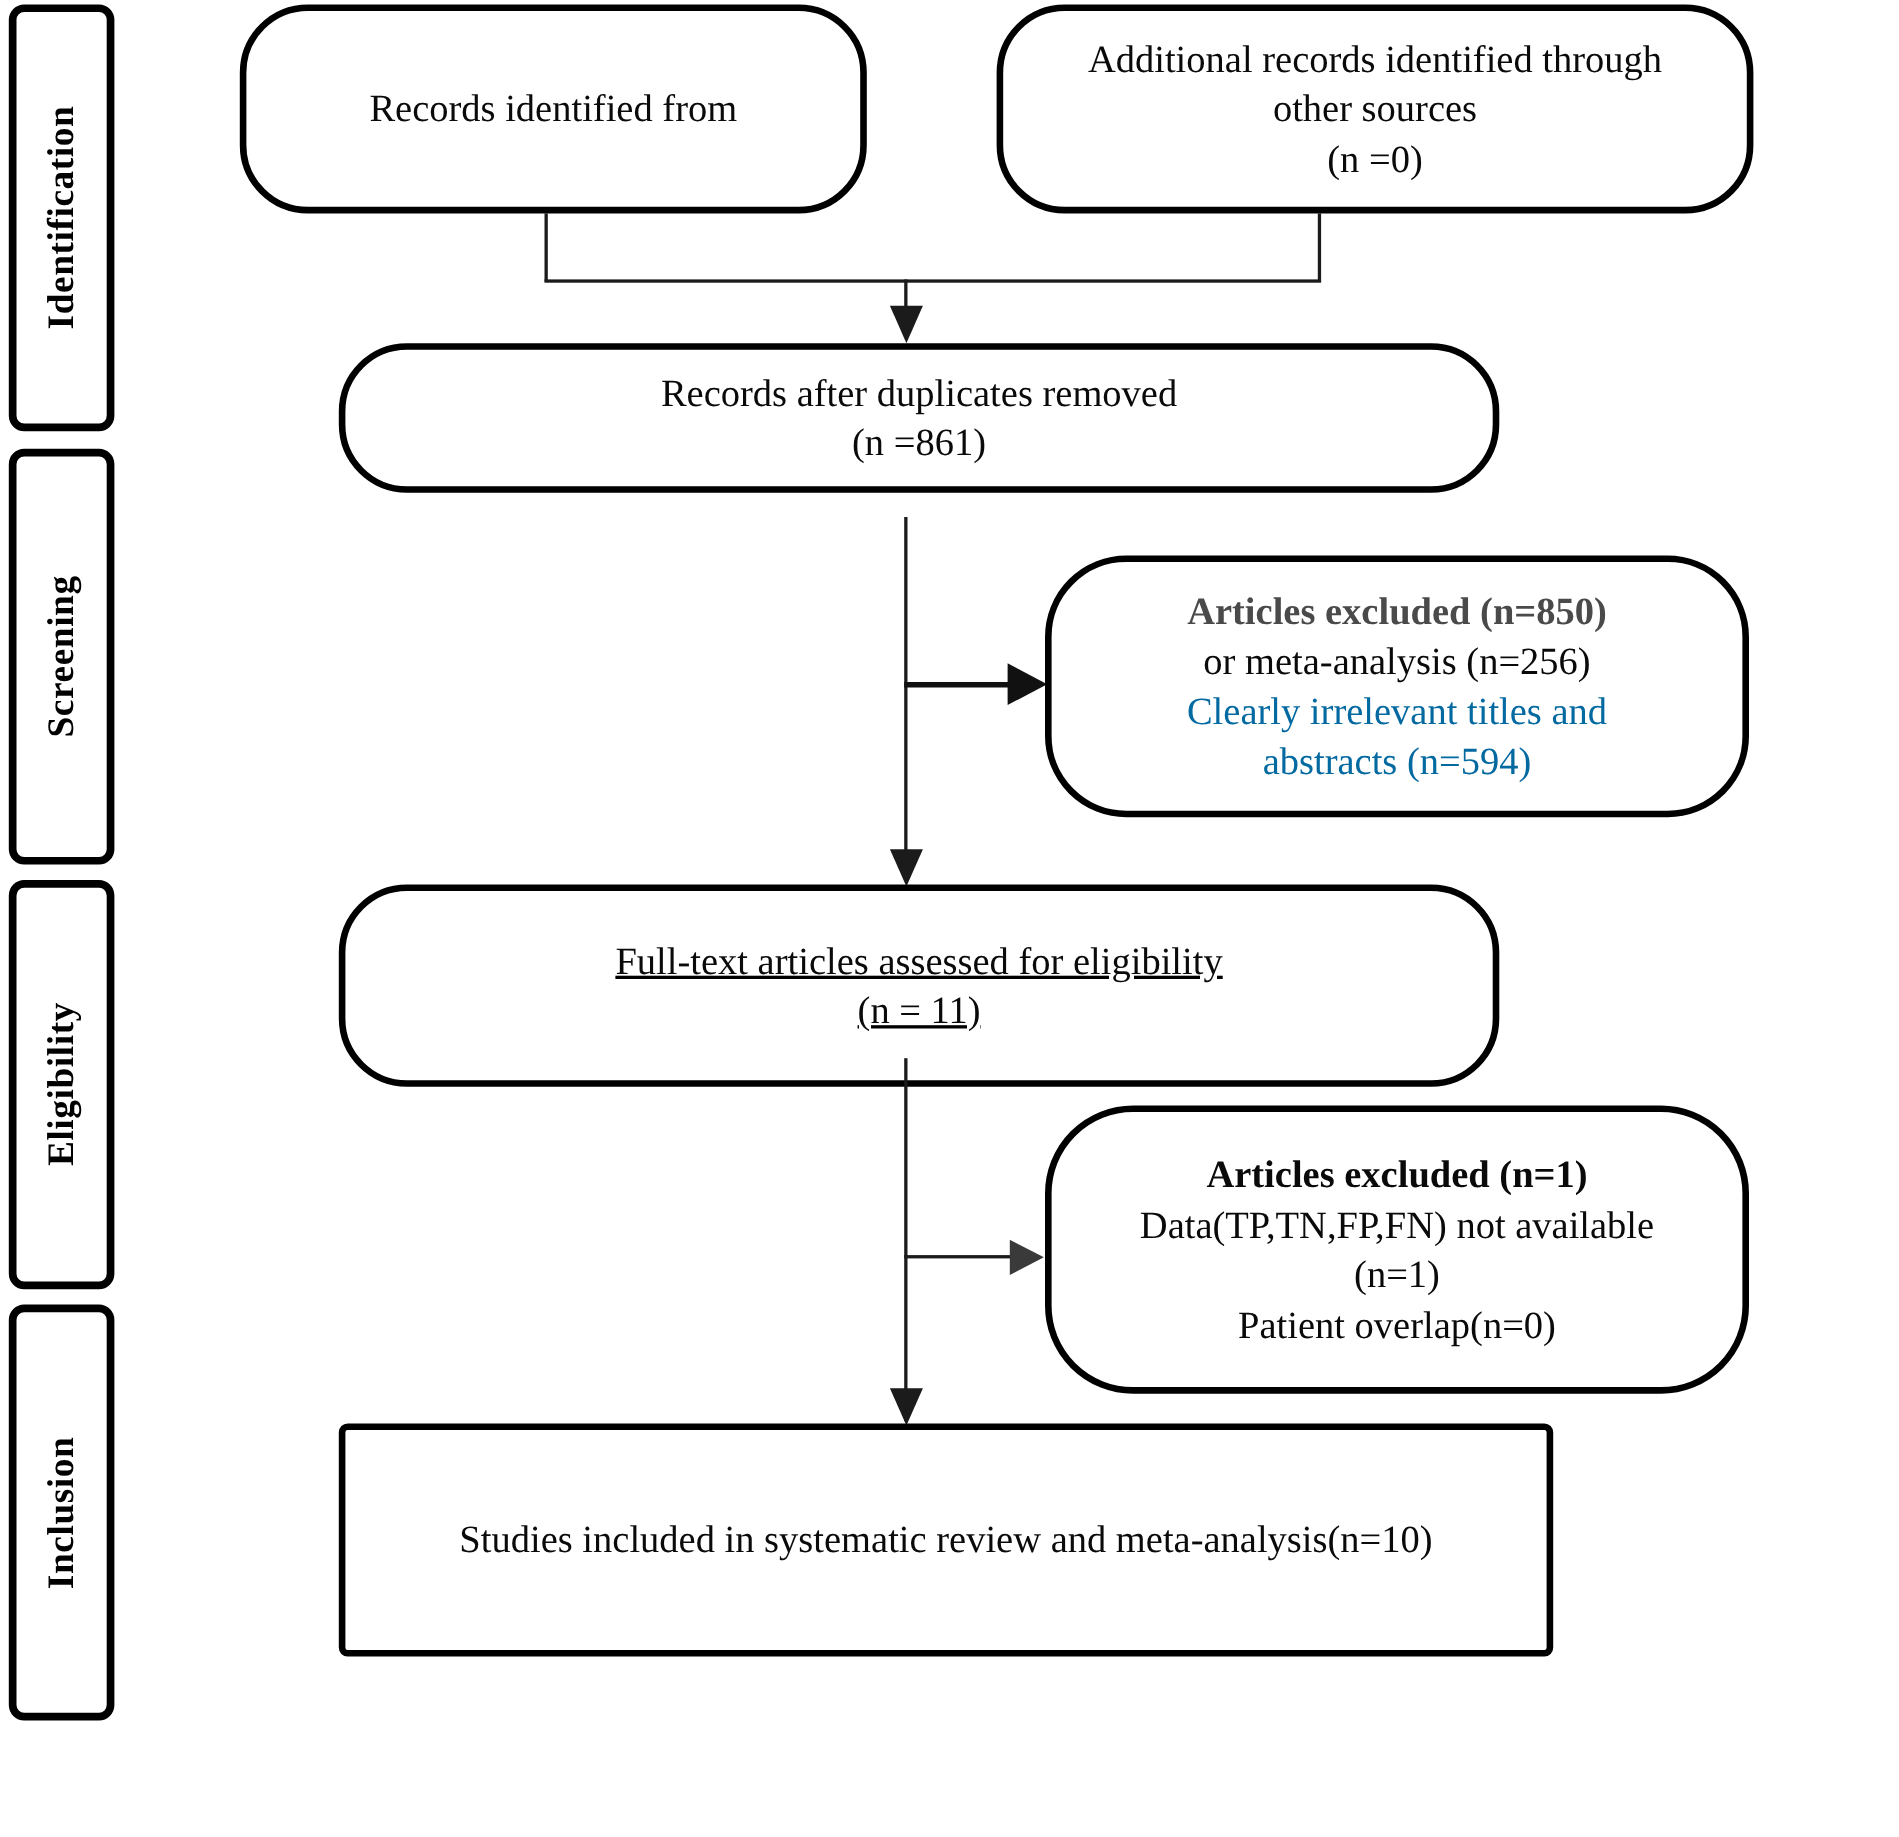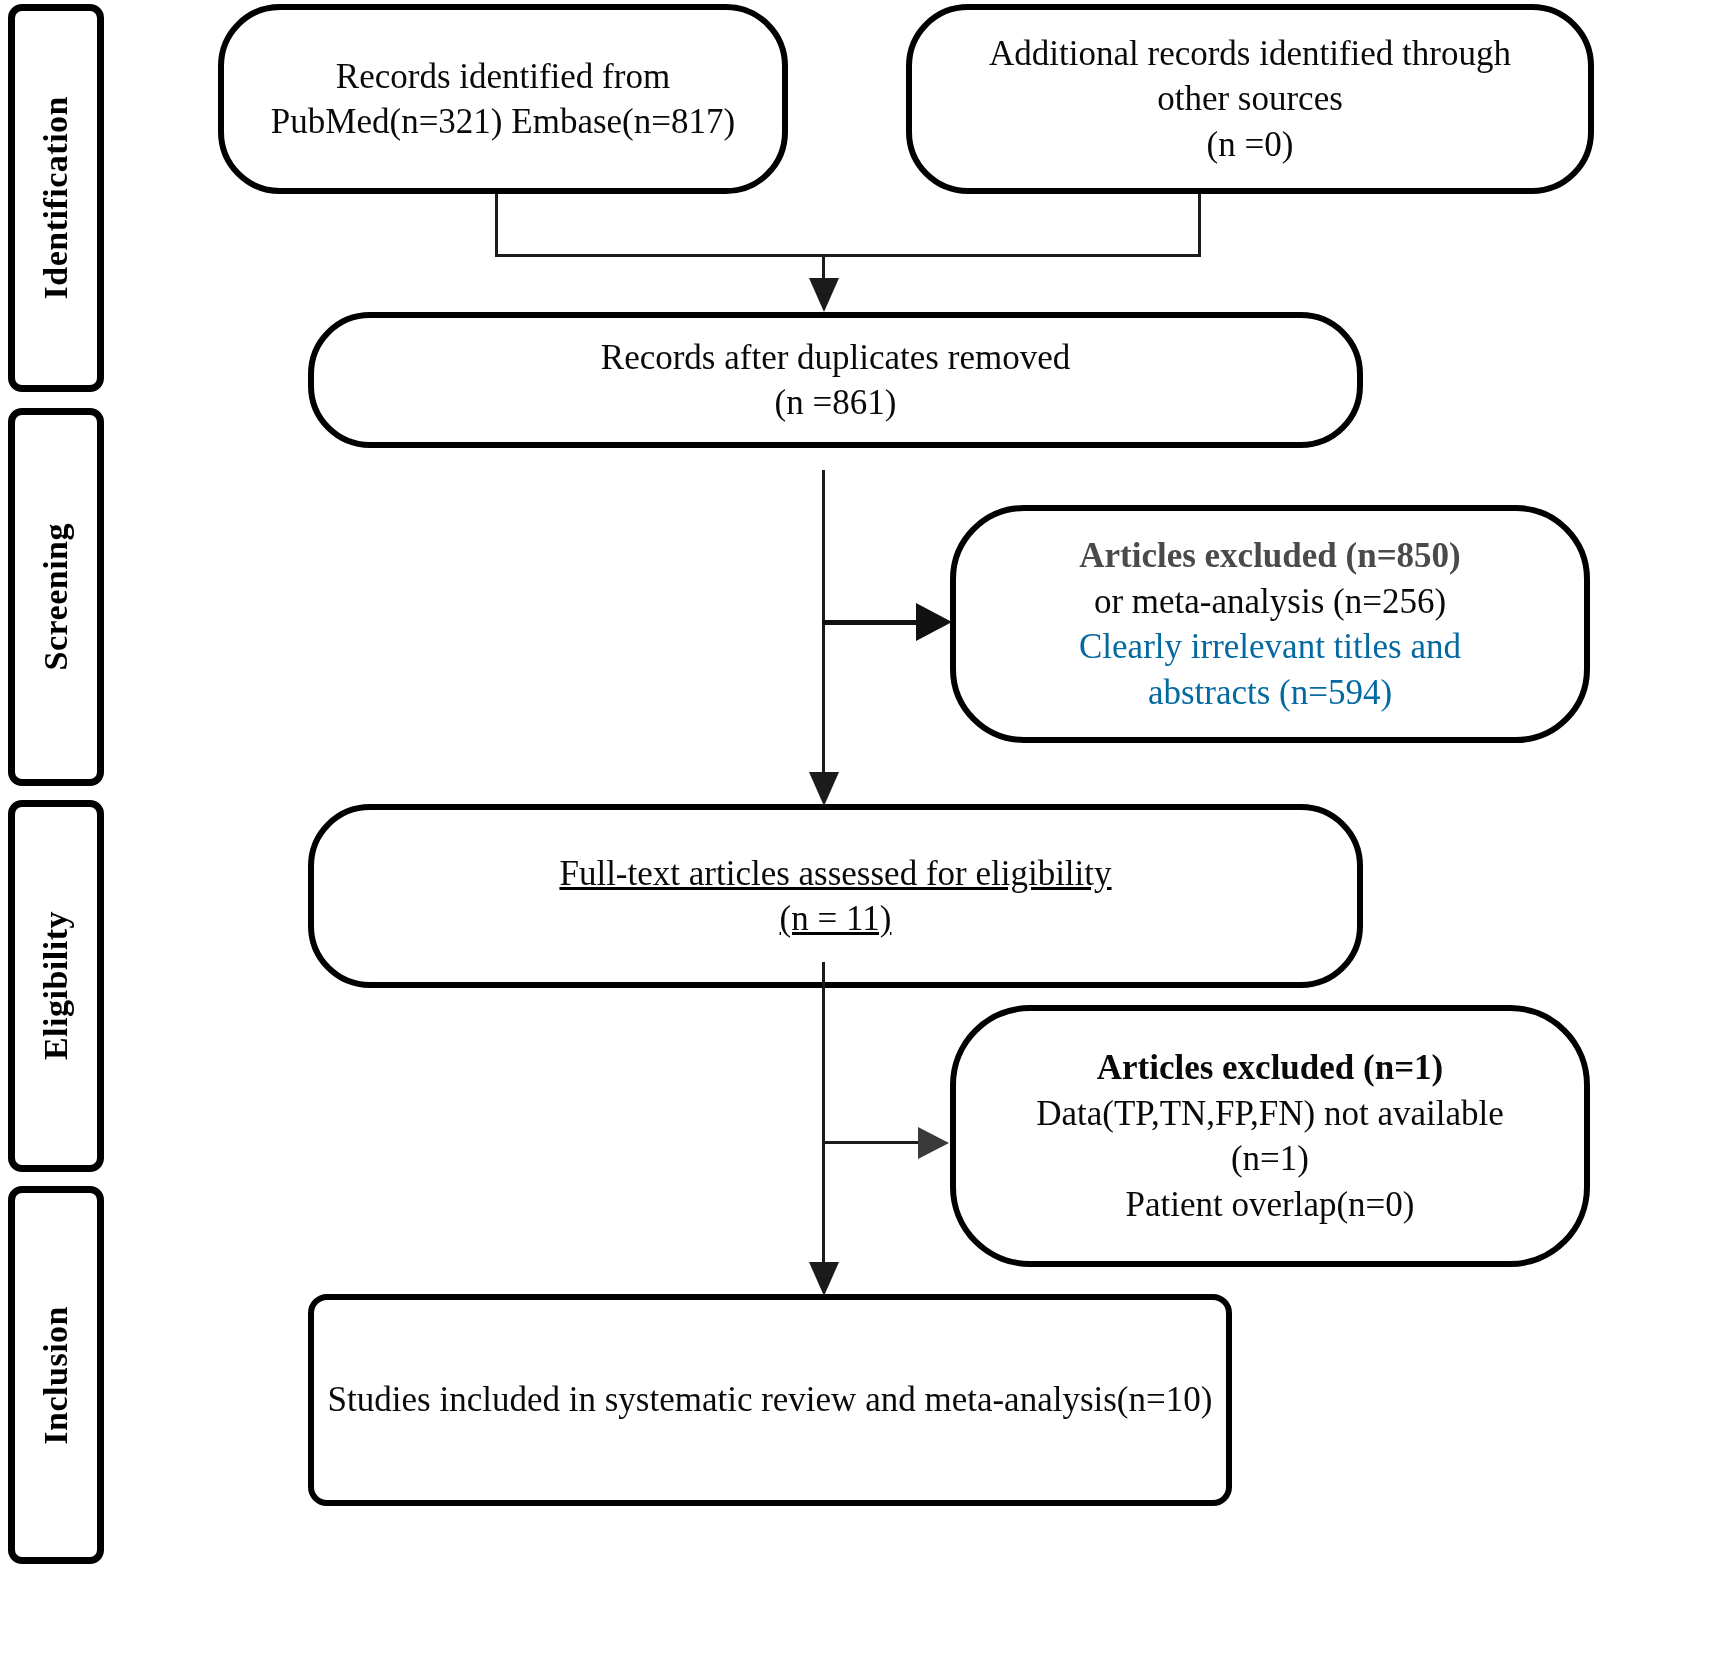--- a/index.html
+++ b/index.html
@@ -90,21 +90,20 @@
   <div class="stage-box" style="left:8px; top:800px; width:96px; height:372px;">
     <span class="stage-label">Eligibility</span>
   </div>
 
   <div class="stage-box" style="left:8px; top:1186px; width:96px; height:378px;">
     <span class="stage-label">Inclusion</span>
   </div>
 
   <div class="node" style="left:218px; top:4px; width:570px; height:190px;">
     <span class="ln">Records identified from</span>
-    <span class="ln">PubMed(n=321) Embase(n=817)</span>
   </div>
 
   <div class="node" style="left:906px; top:4px; width:688px; height:190px;">
     <span class="ln">Additional records identified through</span>
     <span class="ln">other sources</span>
     <span class="ln">(n =0)</span>
   </div>
 
   <div class="vline" style="left:495px; top:194px; height:62px;"></div>
   <div class="vline" style="left:1198px; top:194px; height:62px;"></div>
@@ -141,17 +140,17 @@
   <div class="hline" style="left:822px; top:1141px; width:100px;"></div>
   <div class="arrow-right thin" style="left:918px; top:1127px;"></div>
 
   <div class="node" style="left:950px; top:1005px; width:640px; height:262px; border-radius:80px; padding:6px 24px;">
     <span class="ln b">Articles excluded  (n=1)</span>
     <span class="ln">Data(TP,TN,FP,FN) not available</span>
     <span class="ln">(n=1)</span>
     <span class="ln">Patient overlap(n=0)</span>
   </div>
 
-  <div class="node" style="left:308px; top:1294px; width:924px; height:212px; border-radius:19px;">
+  <div class="node" style="left:308px; top:1294px; width:1104px; height:212px; border-radius:8px;">
     <span class="ln">Studies included in systematic review and meta-analysis(n=10)</span>
   </div>
 
 </div>
 
 </body></html>

